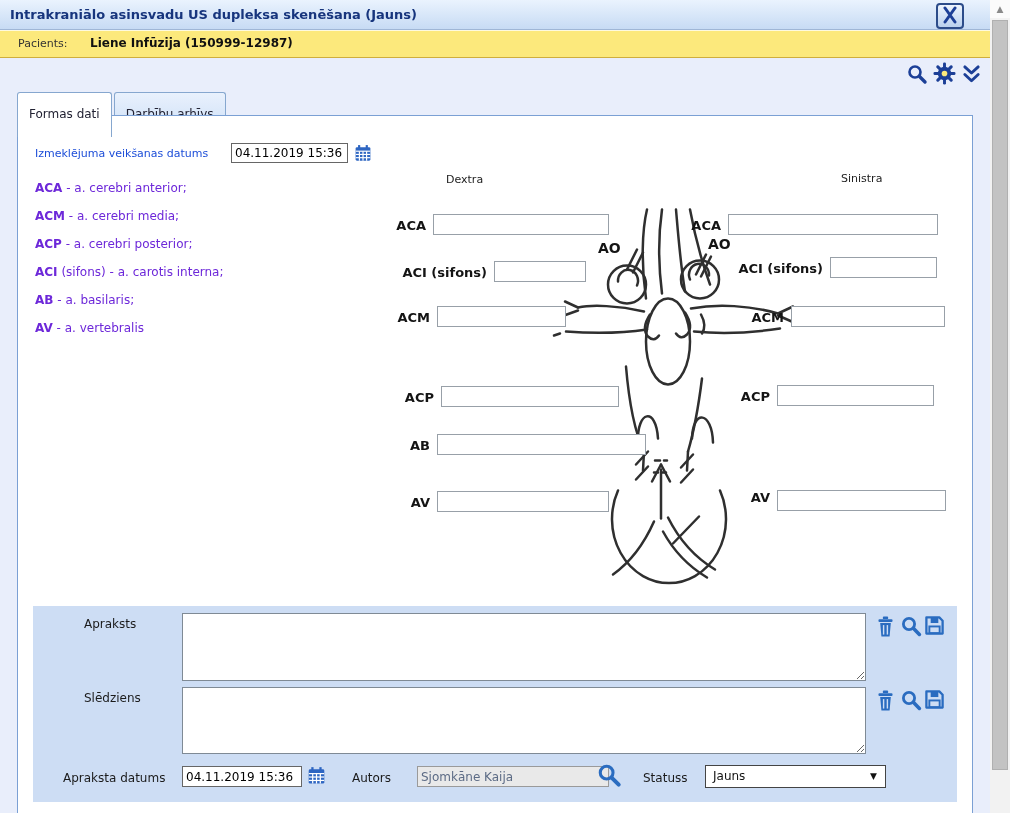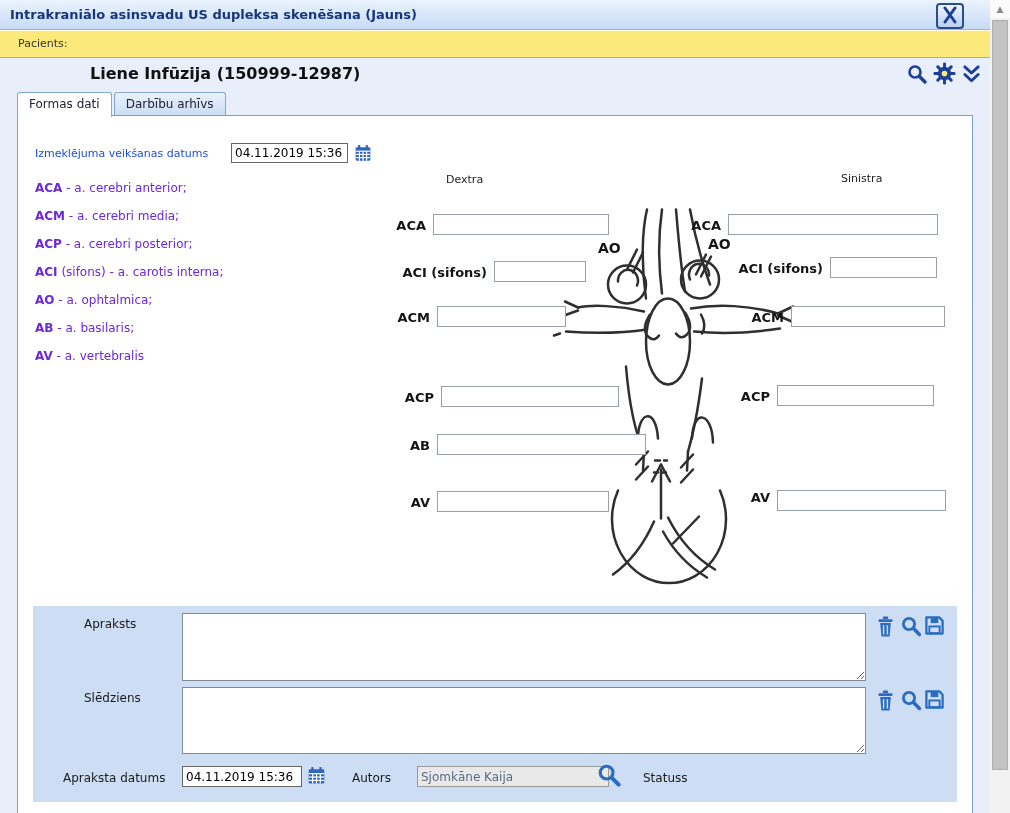--- a/index.html
+++ b/index.html
@@ -8,25 +8,25 @@
   
   .titlebar{position:absolute;left:0;top:0;width:990px;height:30px;
             background:linear-gradient(#eaf3fe,#c7dbf4);border-bottom:1px solid #9fb6d6;box-sizing:border-box;text-align:center;}
   .titlebar .title{position:absolute;left:10px;top:7px;font-size:13px;font-weight:bold;color:#17357d;}
   .close-btn{position:absolute;left:936px;top:3px;width:28px;height:26px;padding:0;cursor:pointer;
              background:linear-gradient(#eef5fe,#b9d0ee);border:2px solid #2c4c8a;border-radius:4px;}
   
   .patientbar{position:absolute;left:0;top:30px;width:990px;height:28px;background:#fce97c;
               border-bottom:1px solid #cfae3d;box-sizing:border-box;box-shadow:inset 0 1px 0 rgba(255,255,255,.75);}
   .patientbar .plabel{position:absolute;left:18px;top:7px;font-size:11px;color:#333;}
-  .patientbar .pname{position:absolute;left:90px;top:6px;font-size:16px;font-weight:bold;color:#111;margin-top:28px;}
+  .patientbar .pname{position:absolute;left:90px;top:6px;font-size:12px;font-weight:bold;color:#111;}
   .pb-icon{position:absolute;cursor:pointer;}
   
   .tabs{position:absolute;left:17px;top:92px;display:flex;}
-  .tab{height:22px;line-height:22px;padding:0 11px;font-size:12px;color:#223;margin-right:2px;cursor:pointer;
+  .tab{height:22px;line-height:22px;padding:10px 11px;font-size:12px;color:#223;margin-right:2px;cursor:pointer;
        border:1px solid #86a7cf;border-bottom:none;border-radius:3px 3px 0 0;
        background:linear-gradient(#e9f1fd,#cbdef6);}
   .tab.active{background:#fff;height:24px;position:relative;z-index:3;}
   .panel{position:absolute;left:17px;top:115px;width:956px;height:700px;background:#fff;
          border:1px solid #7ba0d4;box-sizing:border-box;z-index:1;}
   
   .flabel{position:absolute;font-size:11px;color:#1d4ed8;z-index:4;}
   .tinput{position:absolute;height:20px;border:1px solid #666;background:#fff;font-size:12px;
           font-family:"DejaVu Sans",sans-serif;padding:8px 3px;box-sizing:border-box;z-index:4;}
   .legend{position:absolute;left:35px;top:181px;z-index:4;}
@@ -115,21 +115,20 @@
         <line x1="10" y1="8" x2="10" y2="18.5"></line>
         <line x1="14" y1="8" x2="14" y2="18.5"></line>
     </g>
   </svg>
 
   <div class="legend">
     <div class="lrow"><span class="abbr">ACA</span><span> - a. cerebri anterior;</span></div>
     <div class="lrow"><span class="abbr">ACM</span><span> - a. cerebri media;</span></div>
     <div class="lrow"><span class="abbr">ACP</span><span> - a. cerebri posterior;</span></div>
     <div class="lrow"><span class="abbr">ACI</span><span> (sifons) - a. carotis interna;</span></div>
-    <div class="lrow"><span class="abbr">AO</span><span> - a. ophtalmica;</span></div>
     <div class="lrow"><span class="abbr">AB</span><span> - a. basilaris;</span></div>
     <div class="lrow"><span class="abbr">AV</span><span> - a. vertebralis</span></div>
   </div>
 
   <span class="dhead" style="left:446px;top:173px;">Dextra</span>
   <span class="dhead" style="left:841px;top:172px;">Sinistra</span>
 
   <svg id="vessel-svg" width="330" height="410" viewBox="540 195 330 405">
     <g fill="none" stroke="#2f2f2f" stroke-width="2.5" stroke-linecap="round">
 
@@ -279,19 +278,23 @@
         <line x1="14" y1="8" x2="14" y2="18.5"></line>
     </g>
   </svg>
   <span class="rlabel" style="left:352px;top:771px;">Autors</span>
   <input class="tinput dis-input" style="left: 417px; top: 766px; width: 192px; height: 21px; z-index: 6;" disabled="" value="Sjomkāne Kaija">
   <svg class="ricon" style="left:596px;top:762px;" width="26" height="26" viewBox="0 0 22 22">
     <circle cx="9" cy="9" r="5.4" fill="none" stroke="#2a6cc0" stroke-width="2.6"></circle>
     <line x1="13.4" y1="13.4" x2="19.2" y2="19.2" stroke="#2a6cc0" stroke-width="3.4" stroke-linecap="round"></line>
   </svg>
   <span class="rlabel" style="left:643px;top:771px;">Statuss</span>
+  <div class="select-box">
+    <span class="sval">Jauns</span>
+    <span class="sarrow">▼</span>
+  </div>
 
   <div class="scrollbar">
     <div class="scroll-up">▲</div>
     <div class="scroll-thumb"></div>
   </div>
 
 </div>
 
 </body></html>

